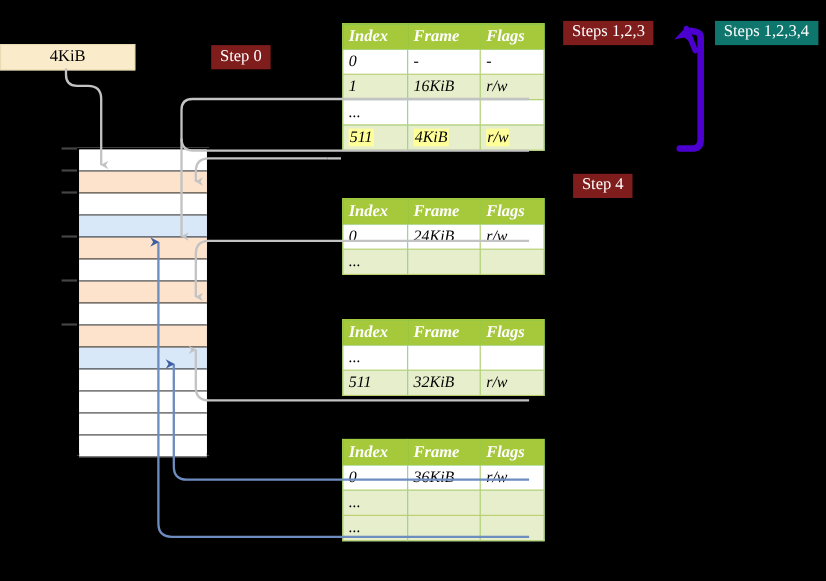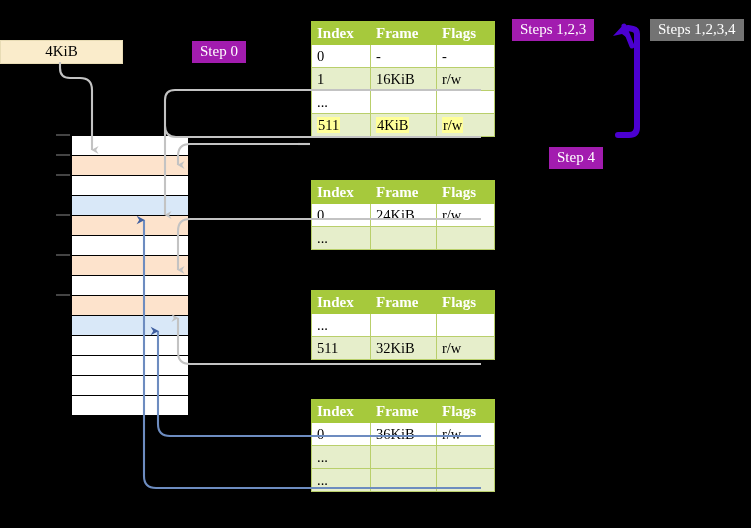--- a/index.html
+++ b/index.html
@@ -5,38 +5,38 @@
   html,body{margin:0;padding:0;background:#000;}
   body{
     width:751px;height:528px;position:relative;overflow:hidden;
     font-family:"Liberation Serif", serif;
     color:#000;
   }
   .stage{position:absolute;left:0;top:0;width:751px;height:528px;}
 
   
   .ptable{position:absolute;border-collapse:collapse;background:#14b8a6;
-          border:1px solid #9ab33a;font-size:14.5px;}
+          border:1px solid #9ab33a;font-size:14.5px;font-style:italic;}
   .ptable td,.ptable th{border:1px solid #b9cf6b;padding:2px 5px;
           text-align:left;vertical-align:middle;height:18px;
           font-weight:normal;white-space:nowrap;}
   .ptable th{background:#a6c93c;color:#ffffff;font-weight:bold;
           border:1px solid #a6c93c;font-size:15px;}
   .ptable td.c-idx{width:48px;}
   .ptable td.c-frm{width:55px;}
   .ptable td.c-flg{width:47px;}
   .ptable tr.alt td{background:#e6eecb;}
   .ptable tr.plain td{background:#ffffff;}
   .hl{background:#ffff99;padding:0 1px;}
 
   
   .badge{position:absolute;color:#ffffff;font-size:15px;
          padding:2px 8px 3px 8px;white-space:nowrap;line-height:1.1;}
-  .badge.red{background:#a21caf;}
-  .badge.blue{background:#737373;}
+  .badge.red{background:#7f1d1d;}
+  .badge.blue{background:#0f766e;}
 
   .kibbox{position:absolute;background:#faeccb;border:1px solid #e8dcb5;
           text-align:center;font-size:15px;line-height:21px;}
 
   
   .membar{position:absolute;left:70px;top:134px;width:120px;height:280px;
           border:2px solid #000;box-sizing:border-box;background:#fff;}
   .mrow{position:absolute;left:0;width:100%;box-sizing:border-box;
         border-bottom:1.6px solid #000;}
   .mrow.white{background:#ffffff;}
@@ -61,21 +61,21 @@
   </div>
 
   <div class="badge red" style="left:512px;top:19px;">
     <span>Steps 1,2,3</span>
   </div>
 
   <div class="badge blue" style="left:650px;top:19px;">
     <span>Steps 1,2,3,4</span>
   </div>
 
-  <div class="badge red" style="left:521px;top:147px;margin-left:28px;">
+  <div class="badge red" style="left:521px;top:158px;">
     <span>Step 4</span>
   </div>
 
   <div class="membar" id="membar">
       <div class="mrow white" style="top: 0px; height: 20px;"></div>
       <div class="mrow peach" style="top: 20px; height: 20px;"></div>
       <div class="mrow white" style="top: 40px; height: 20px;"></div>
       <div class="mrow blue" style="top: 60px; height: 20px;"></div>
       <div class="mrow peach" style="top: 80px; height: 20px;"></div>
       <div class="mrow white" style="top: 100px; height: 20px;"></div>

